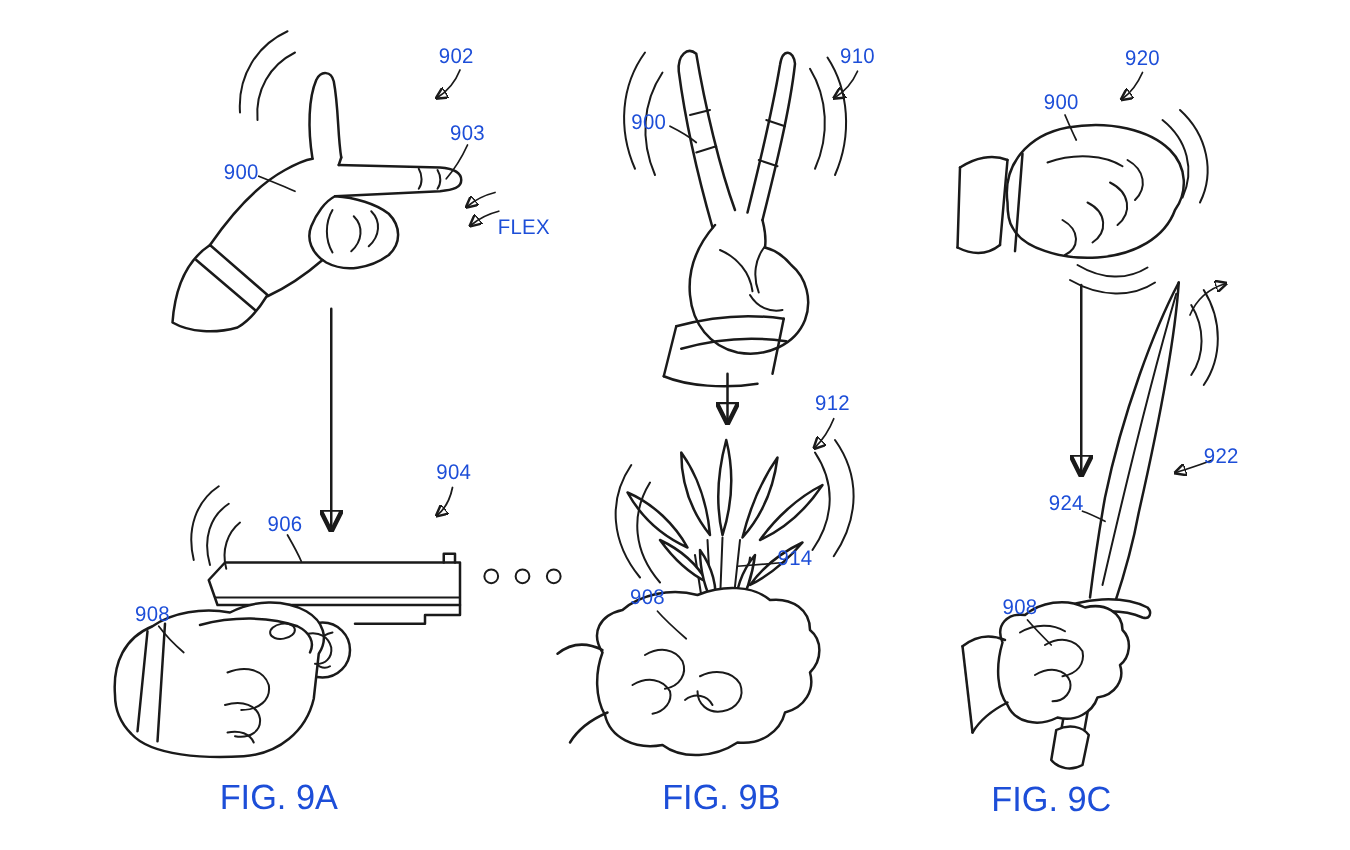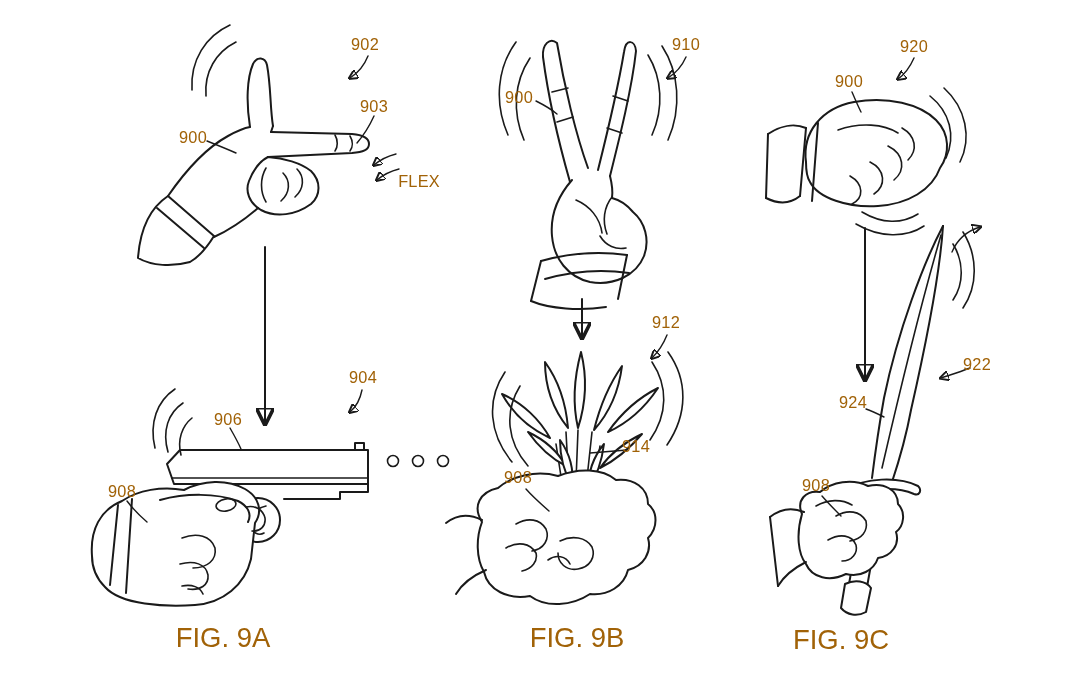--- a/index.html
+++ b/index.html
@@ -1,18 +1,18 @@
 <!DOCTYPE html>
 <html><head>
 <meta charset="utf-8">
 <style>
   html,body { margin:0; padding:0; background:#ffffff; }
   .canvas {
     position:relative; width:1080px; height:680px; background:#ffffff;
-    font-family:"Liberation Sans", sans-serif; color:#a16207; overflow:hidden;
+    font-family:"Liberation Sans", sans-serif; color:#1d4ed8; overflow:hidden;
   }
   .art { position:absolute; left:0; top:0; }
   .art path, .art circle, .art ellipse, .art line {
     stroke:#1a1a1a; fill:none; stroke-width:2; stroke-linecap:round; stroke-linejoin:round;
   }
   .art .fillw { fill:#ffffff; }
   .art .thin  { stroke-width:1.6; }
   .art .lead  { stroke-width:1.4; }
   .ref {
     position:absolute; transform:translate(-50%,-50%) scaleX(.96);

